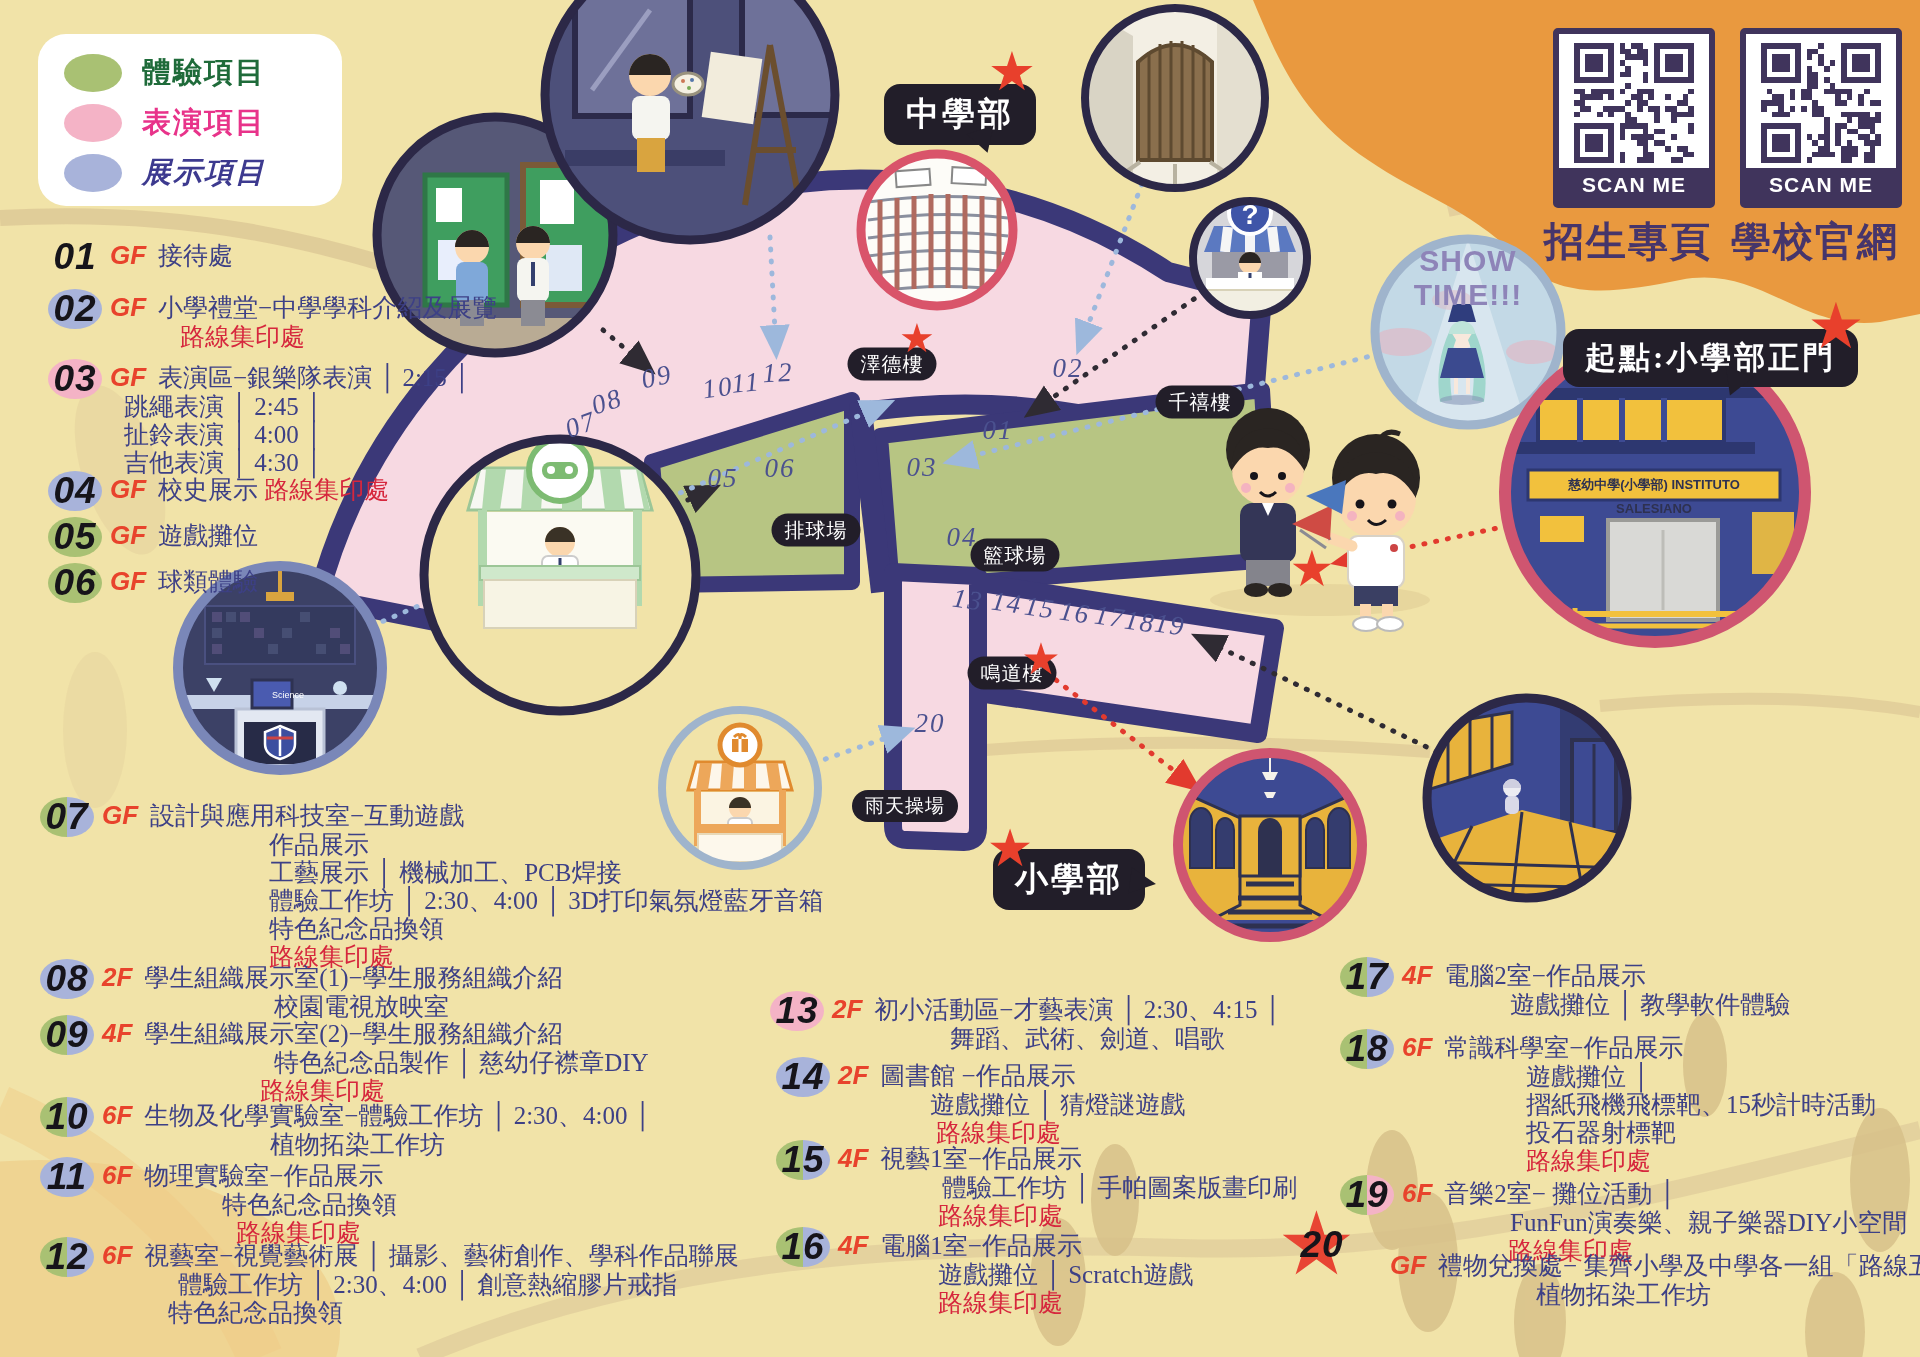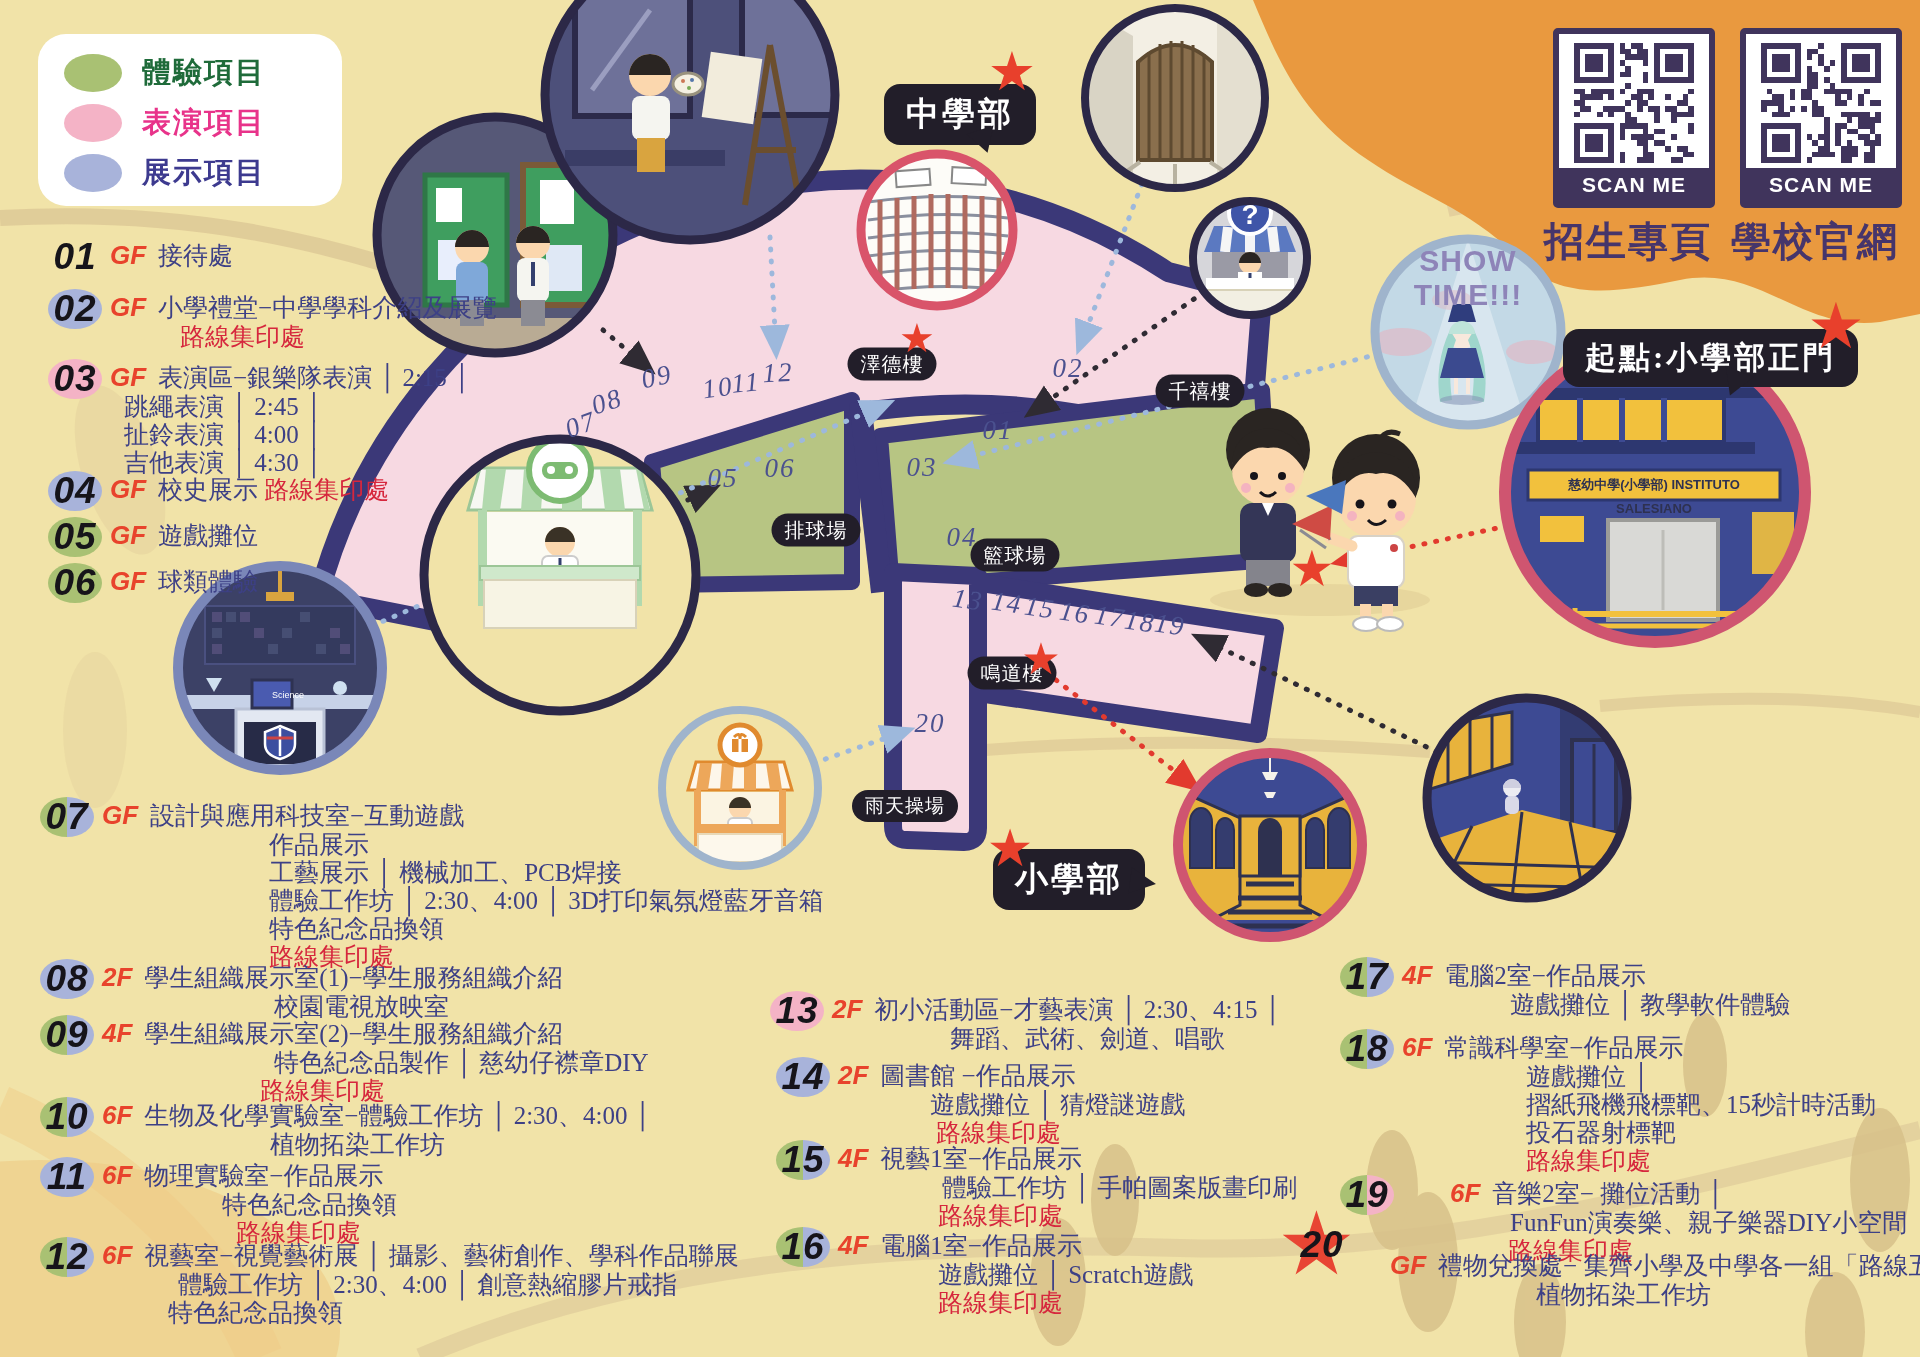--- a/index.html
+++ b/index.html
@@ -501,21 +501,21 @@
       <div class="lrow">
         <span class="ldot" style="background: rgb(169, 193, 115);"></span>
         <span class="llabel" style="color: rgb(31, 107, 58);">體驗項目</span>
       </div>
       <div class="lrow">
         <span class="ldot" style="background: rgb(244, 179, 198);"></span>
         <span class="llabel" style="color: rgb(232, 51, 138);">表演項目</span>
       </div>
       <div class="lrow">
         <span class="ldot" style="background: rgb(168, 179, 218);"></span>
-        <span class="llabel" style="color: rgb(61, 58, 143);">展示項目</span>
+        <span class="llabel" style="color: rgb(61, 58, 143); font-style: italic;">展示項目</span>
       </div>
     </div>
 
 <div class="qrcard" style="left:1553px;top:28px">
   <svg viewBox="0 0 21 21" shape-rendering="crispEdges" id="qr1">
         <rect width="21" height="21" fill="#fff"></rect>
         <rect x="8" y="0" width="1" height="1" fill="#40345c"></rect>
         <rect x="10" y="0" width="1" height="1" fill="#40345c"></rect>
         <rect x="11" y="0" width="1" height="1" fill="#40345c"></rect>
         <rect x="8" y="1" width="1" height="1" fill="#40345c"></rect>
@@ -769,21 +769,21 @@
 <div class="showtime">SHOW TIME!!!</div>
 <div class="gatesign">慈幼中學(小學部) INSTITUTO SALESIANO</div>
 <div class="scilabel">Science</div>
 <div class="qmark">?</div>
 
 <div class="bubble mid" style="left:884px;top:84px">中學部</div>
 <div class="bubble pri" style="left:993px;top:849px">小學部</div>
 <div class="bubble start" style="left:1563px;top:329px;font-size:31px">起點:小學部正門</div>
 
 <div class="pill" style="left:892px;top:364px">澤德樓</div>
-<div class="pill" style="left:1200px;top:391px">千禧樓</div>
+<div class="pill" style="left:1200px;top:402px">千禧樓</div>
 <div class="pill" style="left:816px;top:530px">排球場</div>
 <div class="pill" style="left:1015px;top:555px">籃球場</div>
 <div class="pill" style="left:1012px;top:673px">鳴道樓</div>
 <div class="pill" style="left:905px;top:806px;font-size:19px">雨天操場</div>
 
 <span class="star" style="left:1012px;top:72px;font-size:54px">★</span>
 <span class="star" style="left:917px;top:338px;font-size:40px">★</span>
 <span class="star" style="left:1041px;top:659px;font-size:44px">★</span>
 <span class="star" style="left:1010px;top:848px;font-size:52px">★</span>
 <span class="star" style="left:1836px;top:326px;font-size:64px">★</span>
@@ -945,21 +945,21 @@
           <div class="line" style="padding-left: 0px;"><span class="floor">6F</span><span>常識科學室−作品展示</span></div>
           <div class="line" style="padding-left: 124px;"><span>遊戲攤位 │</span></div>
           <div class="line" style="padding-left: 124px;"><span>摺紙飛機飛標靶、15秒計時活動</span></div>
           <div class="line" style="padding-left: 124px;"><span>投石器射標靶</span></div>
           <div class="line" style="padding-left: 124px;"><span class="lr">路線集印處</span></div>
         </div>
       </div>
       <div class="item" style="left: 1340px; top: 1178px;">
         <span class="badge"><i class="ell green-pink"></i><span class="n">19</span></span>
         <div class="body">
-          <div class="line" style="padding-left: 0px; margin-left: 48px;"><span class="floor">6F</span><span>音樂2室− 攤位活動 │</span></div>
+          <div class="line" style="padding-left: 0px;"><span class="floor">6F</span><span>音樂2室− 攤位活動 │</span></div>
           <div class="line" style="padding-left: 108px;"><span>FunFun演奏樂、親子樂器DIY小空間</span></div>
           <div class="line" style="padding-left: 106px;"><span class="lr">路線集印處</span></div>
         </div>
       </div>
       <div class="item" style="left: 1328px; top: 1250px;">
         <span class="badge star"><i class="ell none"></i><span class="n">20</span></span>
         <div class="body">
           <div class="line" style="padding-left: 0px;"><span class="floor">GF</span><span>禮物兌換處− 集齊小學及中學各一組「路線五印」</span></div>
           <div class="line" style="padding-left: 146px;"><span>植物拓染工作坊</span></div>
         </div>

